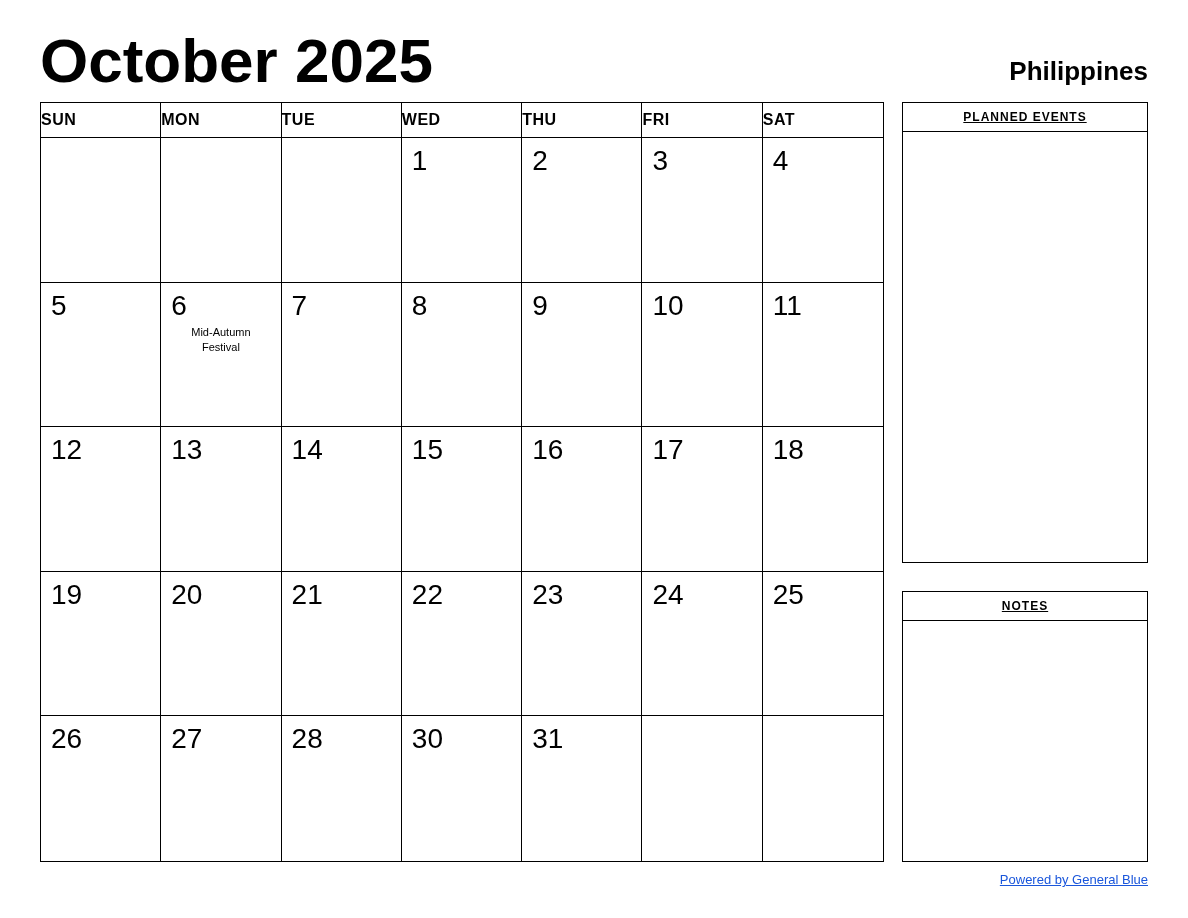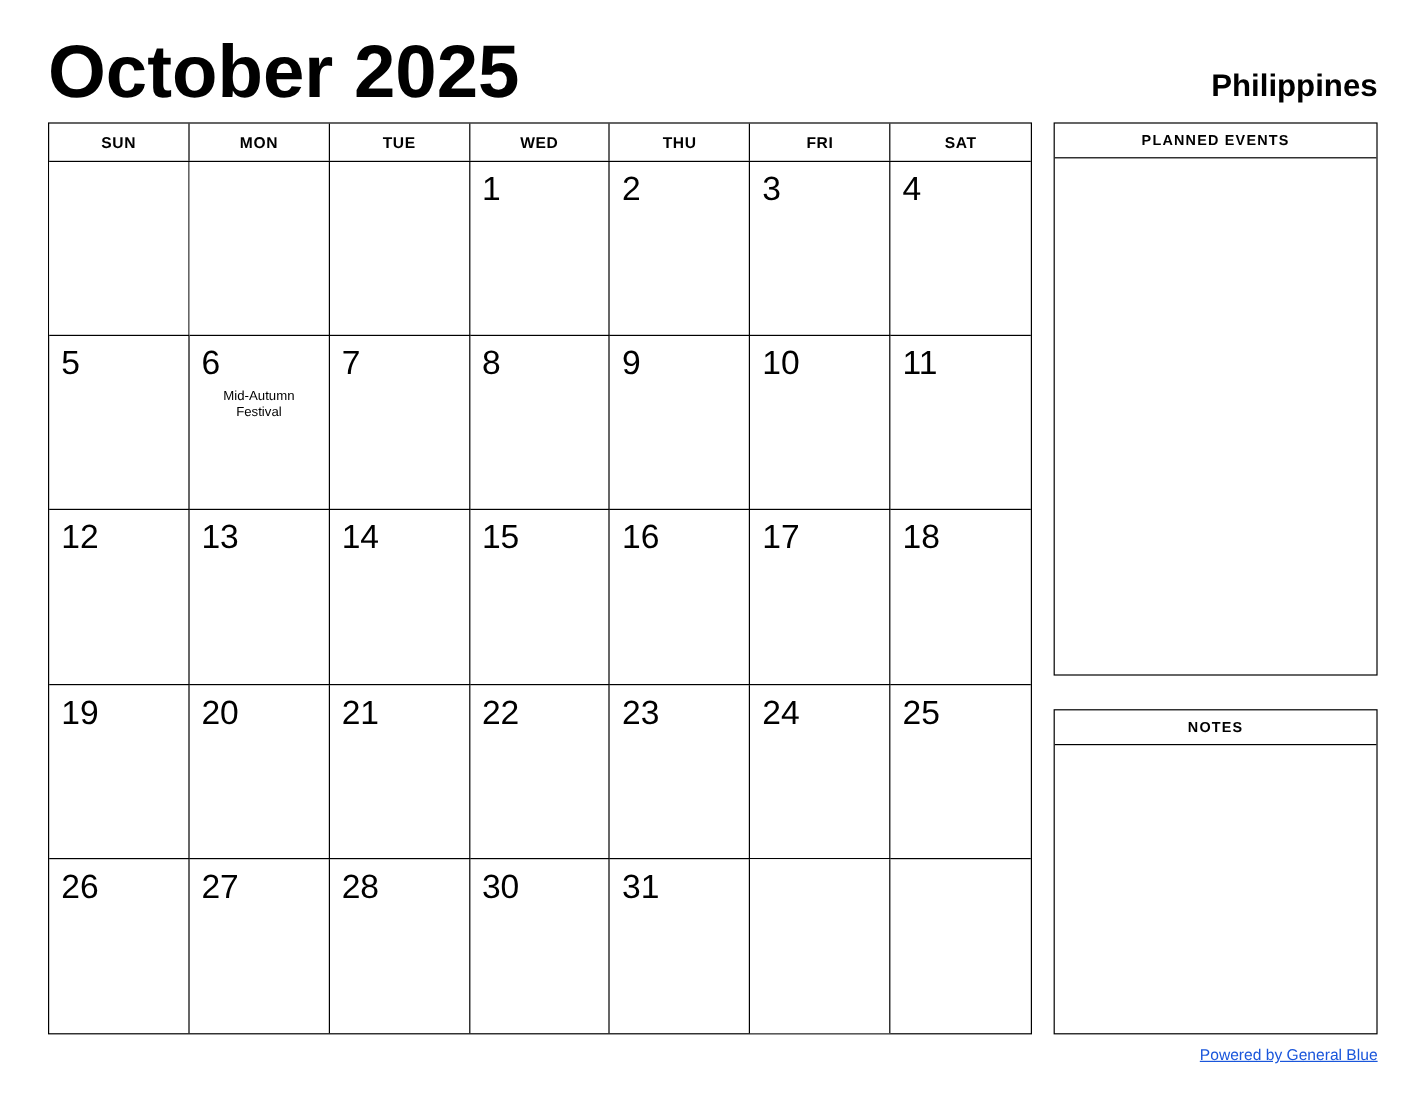--- a/index.html
+++ b/index.html
@@ -39,22 +39,21 @@
       border: 1.5px solid #000;
       display: flex;
       flex-direction: column;
     }
     .day-headers {
       display: grid;
       grid-template-columns: repeat(7, 1fr);
       border-bottom: 1.5px solid #000;
     }
     .day-header {
-      text-align: center;
-      font-size: 13px;
+      font-size: 16px;
       font-weight: 700;
       letter-spacing: 0.5px;
       padding: 8px 0;
       border-right: 1px solid #000;
     }
     .day-header:last-child { border-right: none; }
     .calendar-grid {
       display: grid;
       grid-template-columns: repeat(7, 1fr);
       grid-template-rows: repeat(5, 1fr);
@@ -83,21 +82,22 @@
       margin-top: 4px;
       line-height: 1.3;
     }
     .empty-cell {
       background: #fff;
     }
     .side-section {
       display: flex;
       flex-direction: column;
       gap: 28px;
-      width: 270px;
+      width: 246px;
+      text-decoration: underline;
     }
     .side-box {
       border: 1.5px solid #000;
       display: flex;
       flex-direction: column;
     }
     .side-box-header {
       text-align: center;
       font-size: 12px;
       font-weight: 700;

